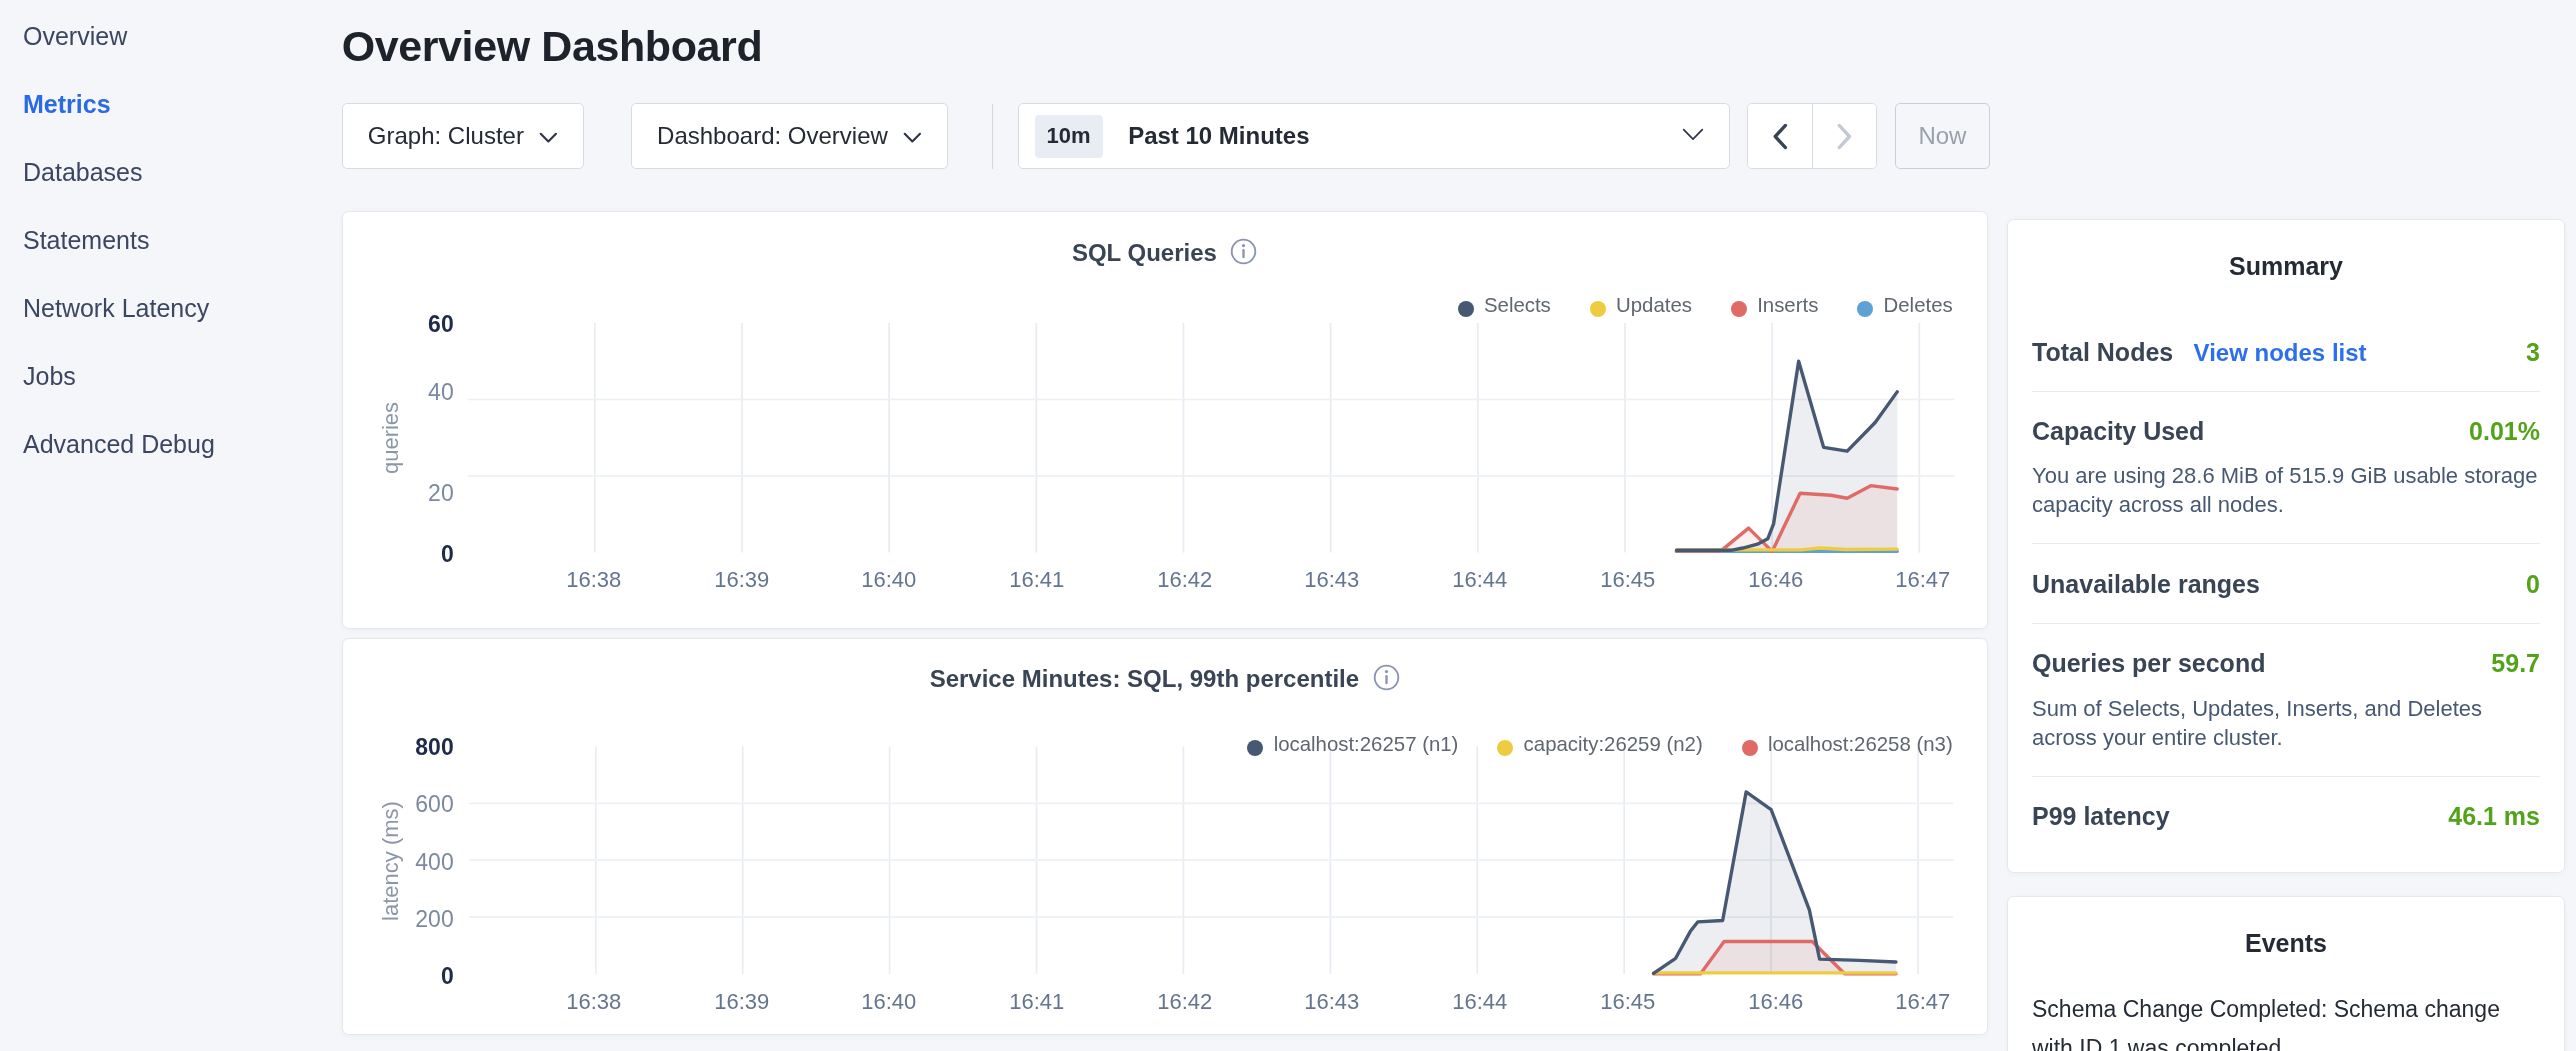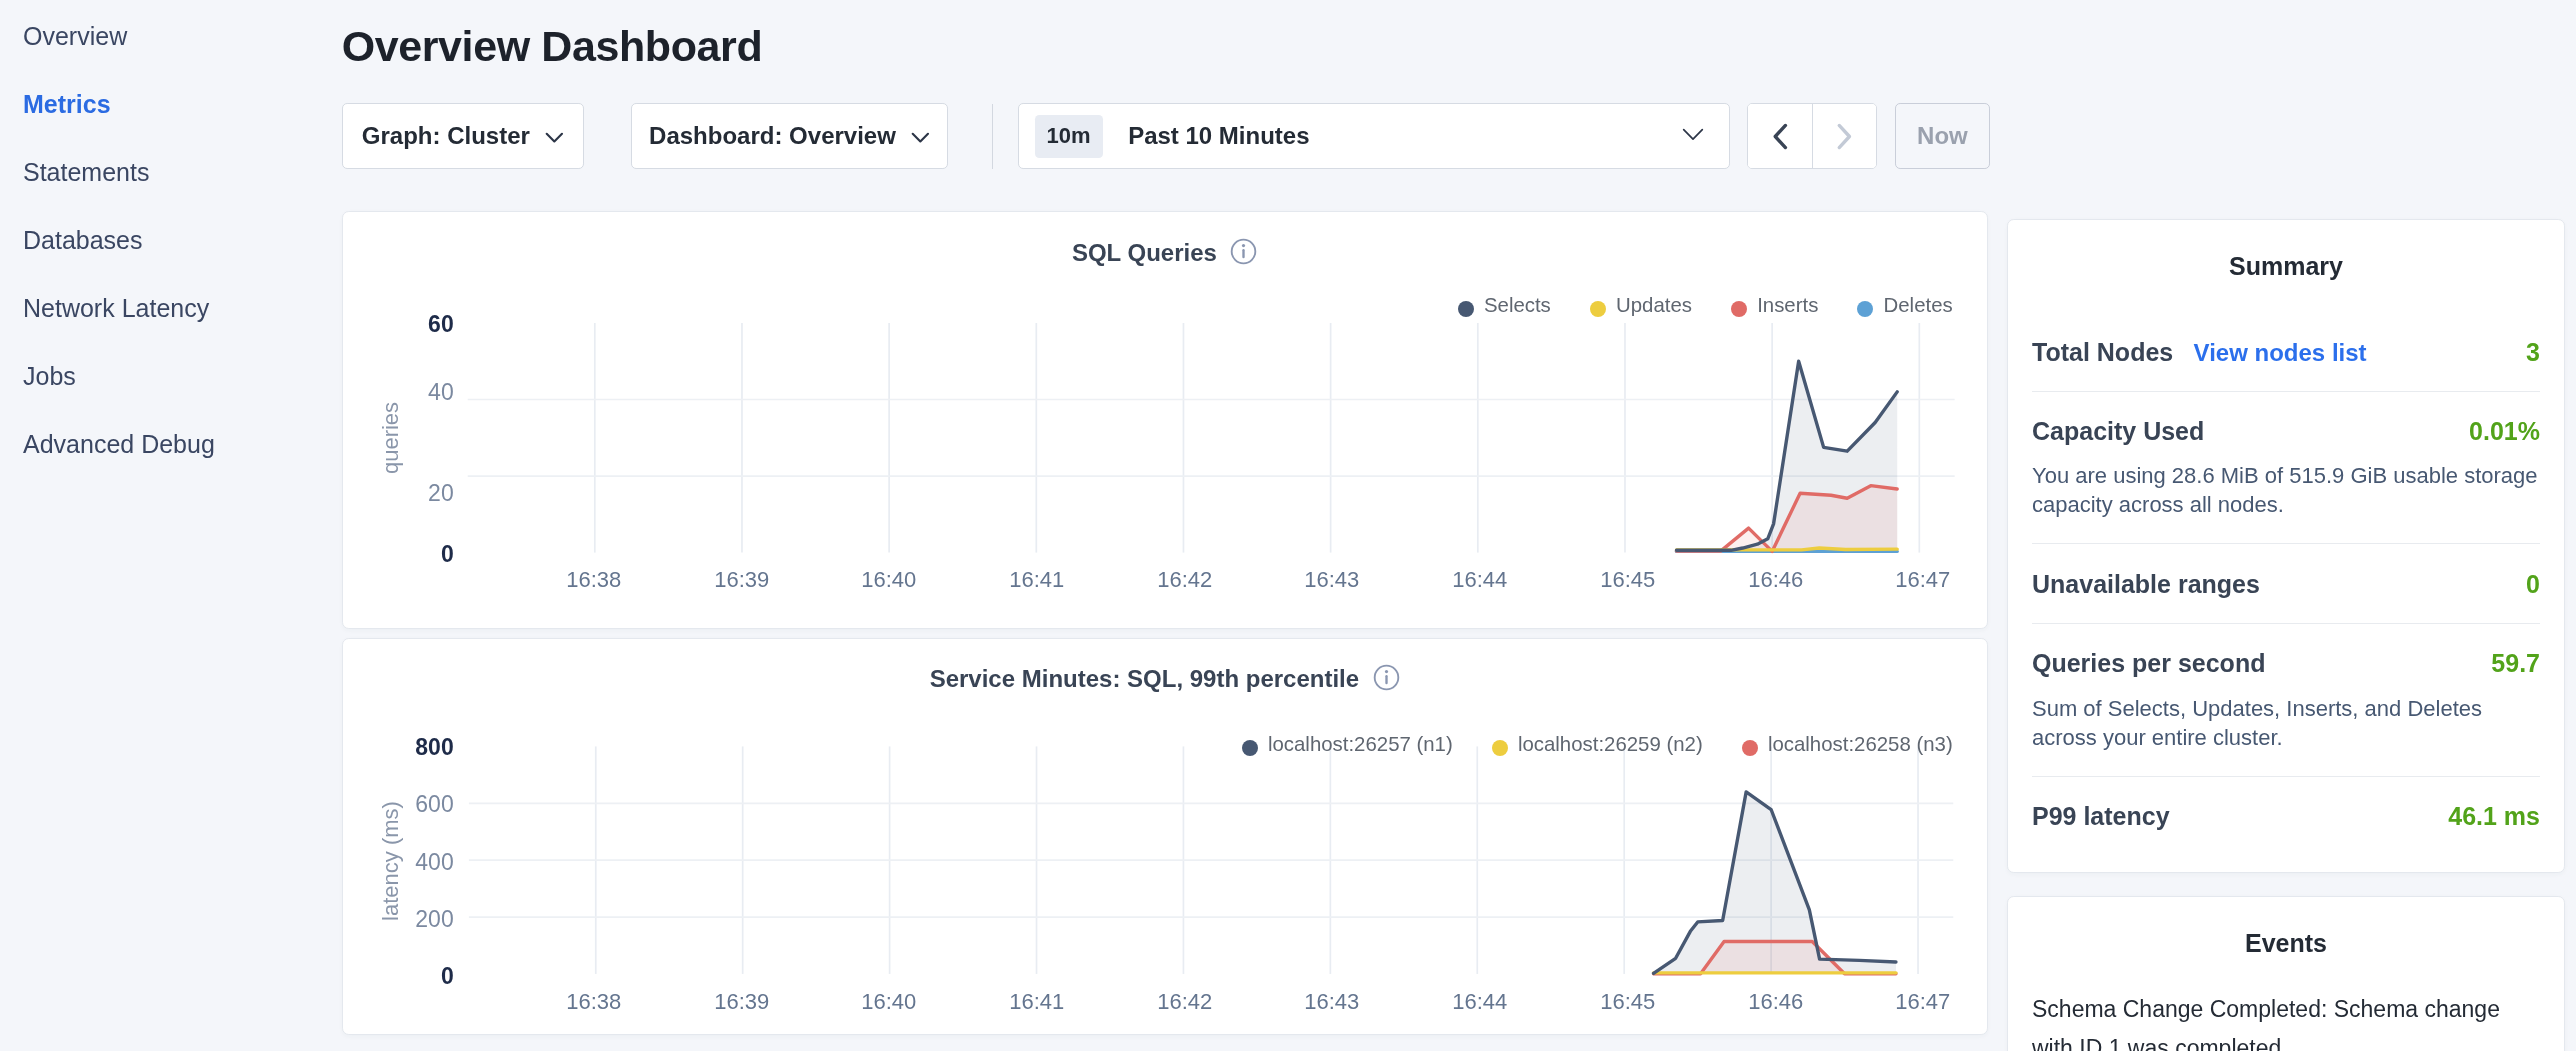--- a/index.html
+++ b/index.html
@@ -11,21 +11,21 @@
     position:relative;
   }
   
   .sidebar { position:absolute; left:0; top:12px; width:340px; height:100%; padding:6px 0 0 23px; }
   .nav-item { font-size:25px; font-weight:500; color:#3a4662; height:68px; line-height:37px; cursor:pointer; }
   .nav-item.active { color:#2b6be2; font-weight:700; }
   
   .main { position:absolute; left:340px; top:0; width:1650px; }
   .page-title { font-size:43px; font-weight:700; color:#1d222b; margin:22px 0 0 1.7px; letter-spacing:-0.4px; }
   .controls { display:flex; align-items:center; margin-top:32px; height:66px; }
-  .btn { background:#fff; border:0.9px solid #d6dbe3; border-radius:5.1px; height:66px; display:flex; align-items:center; justify-content:center; font-size:24px; font-weight:700; color:#242b35; cursor:pointer; font-family:inherit; }
+  .btn { background:#fff; border:0.9px solid #d6dbe3; border-radius:5.1px; height:66px; display:flex; align-items:center; justify-content:center; font-size:24px; font-weight:400; color:#242b35; cursor:pointer; font-family:inherit; }
   .dd { gap:15.3px; }
   .dd-graph { width:247px; margin-left:1.7px; }
   .dd-dash { width:323px; margin-left:47px; }
   .vdiv { width:0.9px; height:65px; background:#d3d8e0; margin-left:44px; }
   .time-picker { width:725px; margin-left:25.5px; background:#fff; border:0.9px solid #d6dbe3; border-radius:5.1px; height:66px; display:flex; align-items:center; padding:0 25.5px 0 15.3px; cursor:pointer; }
   .range-badge { background:#e8ecf3; border-radius:4.3px; font-size:22px; font-weight:700; padding:8.5px 12px; color:#242b35; }
   .range-label { font-size:24px; font-weight:700; margin-left:25.5px; flex:1; }
   .pager { display:flex; margin-left:17px; border:0.9px solid #d6dbe3; border-radius:5.1px; background:#fff; height:66px; overflow:hidden; }
   .pager button { width:65px; border:none; background:#fff; display:flex; align-items:center; justify-content:center; cursor:pointer; }
   .pager button + button { border-left:0.9px solid #d6dbe3; }
@@ -62,22 +62,22 @@
   .event-item { margin-top:32px; }
   .event-text { font-size:23px; color:#242b35; line-height:39px; }
   .info-icon { cursor:pointer; }
 </style>
 </head>
 <body>
 
 <nav class="sidebar" id="sidebar-nav">
     <div class="nav-item">Overview</div>
     <div class="nav-item active">Metrics</div>
+    <div class="nav-item">Databases</div>
     <div class="nav-item">Statements</div>
-    <div class="nav-item">Databases</div>
     <div class="nav-item">Network Latency</div>
     <div class="nav-item">Jobs</div>
     <div class="nav-item">Advanced Debug</div>
   </nav>
 
 <main class="main">
   <h1 class="page-title">Overview Dashboard</h1>
 
   <div class="controls">
     <button class="btn dd dd-graph">
@@ -223,21 +223,21 @@
         <polyline points="1545.6,394.7 1832.2,394.7" fill="none" stroke="#edcd3f" stroke-width="4" stroke-linejoin="round" stroke-linecap="round"></polyline>
         <polyline points="1545.6,395.3 1571.7,377.5 1589.1,345.6 1597.8,334.5 1627.3,332.8 1655.1,180.8 1684.6,201.6 1729.8,320.3 1741.9,378.5 1788.8,379.9 1832.2,381.9" fill="none" stroke="#475872" stroke-width="4" stroke-linejoin="round" stroke-linecap="round"></polyline>
       </svg>
     <ul class="legend" id="legend-1" style="top:94px">
         <li>
           <span class="dot" style="background: rgb(71, 88, 114);"></span>
           <span class="lbl">localhost:26257 (n1)</span>
         </li>
         <li>
           <span class="dot" style="background: rgb(237, 205, 63);"></span>
-          <span class="lbl">localhost:26259 (n2)</span>
+          <span class="lbl">capacity:26259 (n2)</span>
         </li>
         <li>
           <span class="dot" style="background: rgb(224, 107, 102);"></span>
           <span class="lbl">localhost:26258 (n3)</span>
         </li>
       </ul>
     <div class="ylab" style="left:48px; top:222px">latency (ms)</div>
     <div id="ticks-1">
         <div class="ytick edge" style="left: 34px; top: 324px;">0</div>
         <div class="ytick" style="left: 34px; top: 267px;">200</div>

